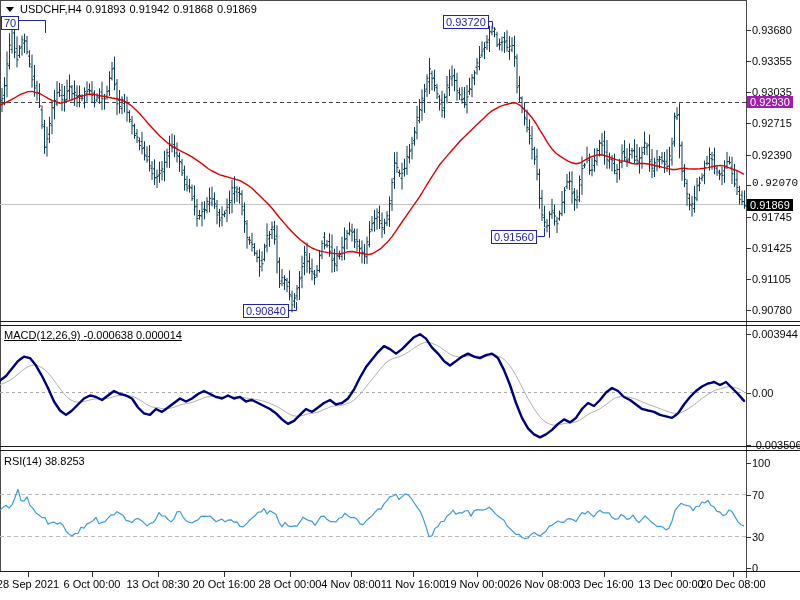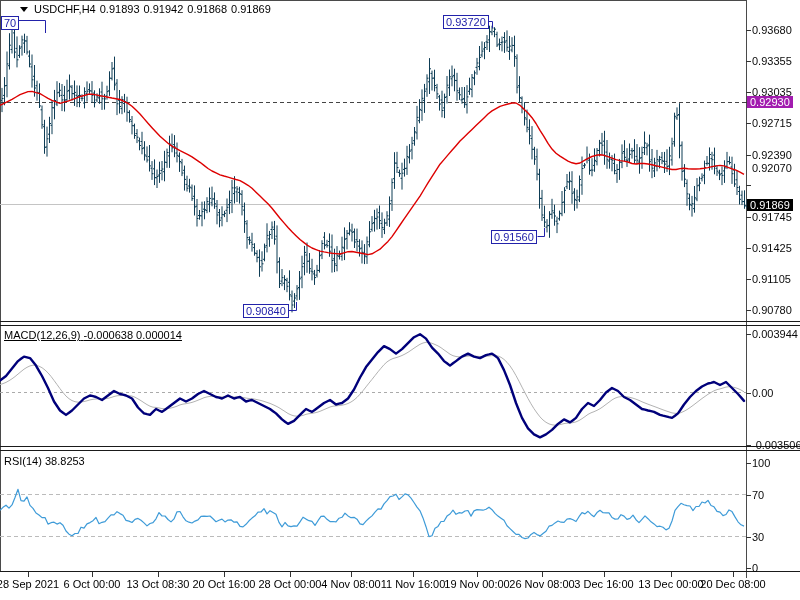--- a/index.html
+++ b/index.html
@@ -1,19 +1,19 @@
 <!DOCTYPE html>
 <html><head>
 <meta charset="utf-8">
 <style>
   html,body{margin:0;padding:0;background:#fff;}
   .chart{position:relative;width:800px;height:600px;background:#fff;overflow:hidden;
          font-family:"Liberation Sans",sans-serif;}
   .chart svg{position:absolute;left:0;top:0;}
-  .hdr{position:absolute;left:20px;top:3px;font-size:11px;color:#000;display:flex;align-items:center;gap:4px;white-space:nowrap;}
+  .hdr{position:absolute;left:6px;top:3px;font-size:11px;color:#000;display:flex;align-items:center;gap:4px;white-space:nowrap;}
   .tri{width:0;height:0;border-left:4px solid transparent;border-right:4px solid transparent;border-top:5px solid #000;display:inline-block;margin-right:2px;cursor:pointer;}
   .ind-label{position:absolute;font-size:11px;color:#000;white-space:nowrap;}
   .callout{position:absolute;border:1px solid #2222aa;color:#2222aa;background:#fff;
            font-size:11px;line-height:12px;padding:0 2px;white-space:nowrap;z-index:4;}
   .watermark{position:absolute;left:537px;top:260px;font-size:30px;color:#c8c8cc;letter-spacing:1px;}
   .axis-strip{position:absolute;left:747px;top:0;width:53px;height:496px;}
   .axis-lab{position:absolute;left:5px;font-size:11px;color:#0a0a0a;line-height:12px;white-space:nowrap;}
   .axis-hl{position:absolute;left:0;font-size:11px;line-height:12px;color:#fff;padding:0 3px;white-space:nowrap;}
   .time-axis{position:absolute;left:0;top:573px;width:800px;height:27px;}
   .time-lab{position:absolute;top:5px;font-size:11px;color:#000;white-space:nowrap;transform:translateX(-50%);}
@@ -100,21 +100,21 @@
     <span>38.8253</span>
   </div>
 
   <div class="axis-strip" id="price-axis">
       <div class="axis-lab" style="top: 24px;">0.93680</div>
       <div class="axis-lab" style="top: 55px;">0.93355</div>
       <div class="axis-lab" style="top: 86px;">0.93035</div>
       <div class="axis-hl" style="background: #a21caf; top: 96px;">0.92930</div>
       <div class="axis-lab" style="top: 117px;">0.92715</div>
       <div class="axis-lab" style="top: 149px;">0.92390</div>
-      <div class="axis-lab" style="top: 162px;">0.92070</div>
+      <div class="axis-lab" style="top: 177px; font-family: Liberation Mono, monospace;">0.92070</div>
       <div class="axis-hl" style="background: rgb(0, 0, 0); top: 199px;">0.91869</div>
       <div class="axis-lab" style="top: 211px;">0.91745</div>
       <div class="axis-lab" style="top: 242px;">0.91425</div>
       <div class="axis-lab" style="top: 273px;">0.91105</div>
       <div class="axis-lab" style="top: 304px;">0.90780</div>
       <div class="axis-lab" style="top: 328px;">0.003944</div>
       <div class="axis-lab" style="top: 387px;">0.00</div>
       <div class="axis-lab" style="top: 439px;">-0.003506</div>
       <div class="axis-lab" style="top: 457px;">100</div>
       <div class="axis-lab" style="top: 489px;">70</div>

